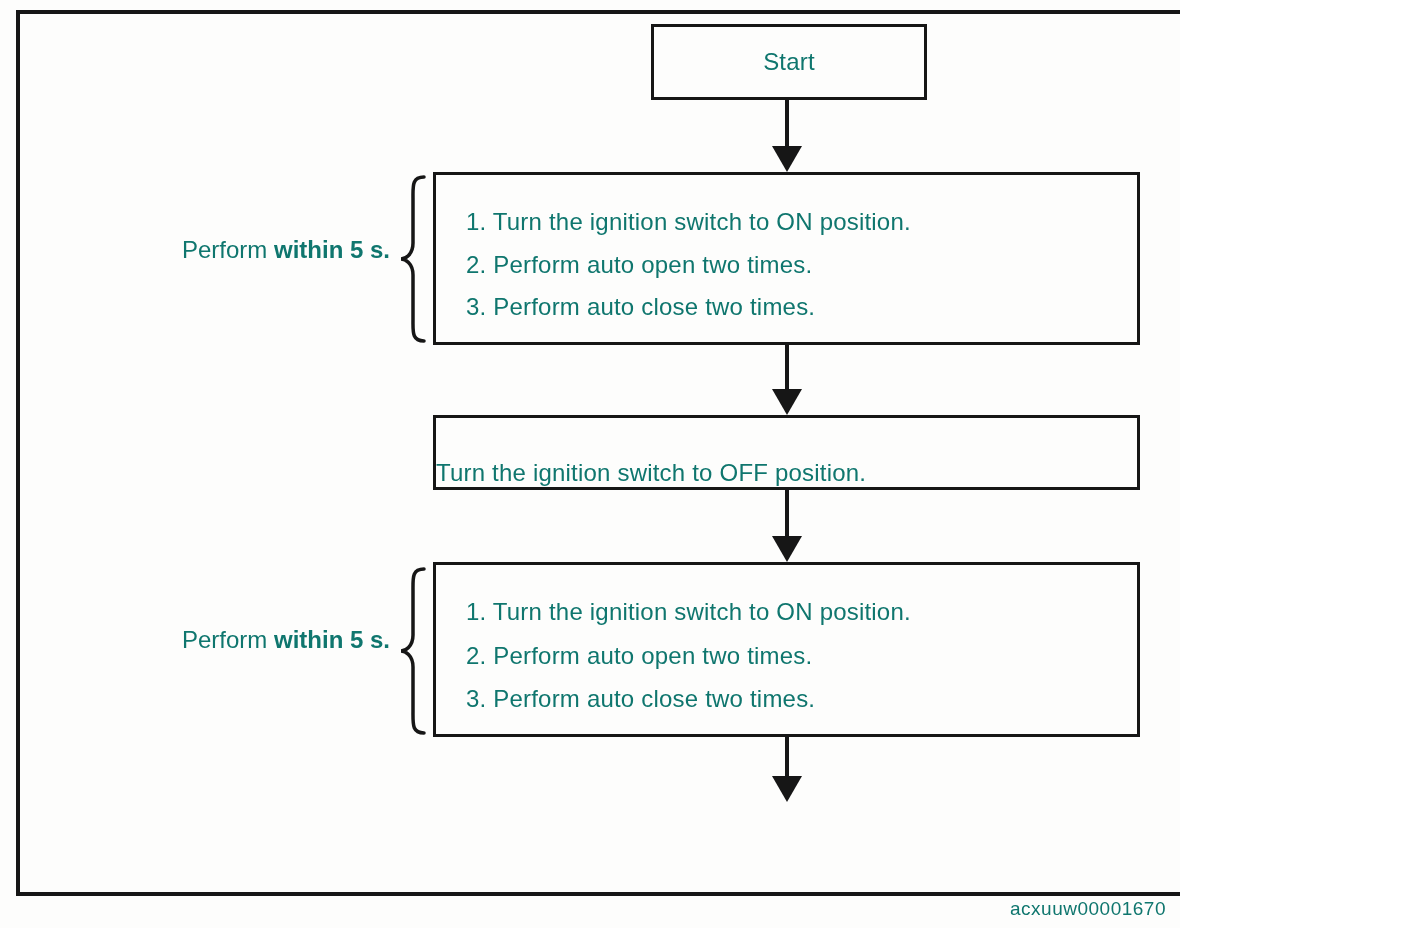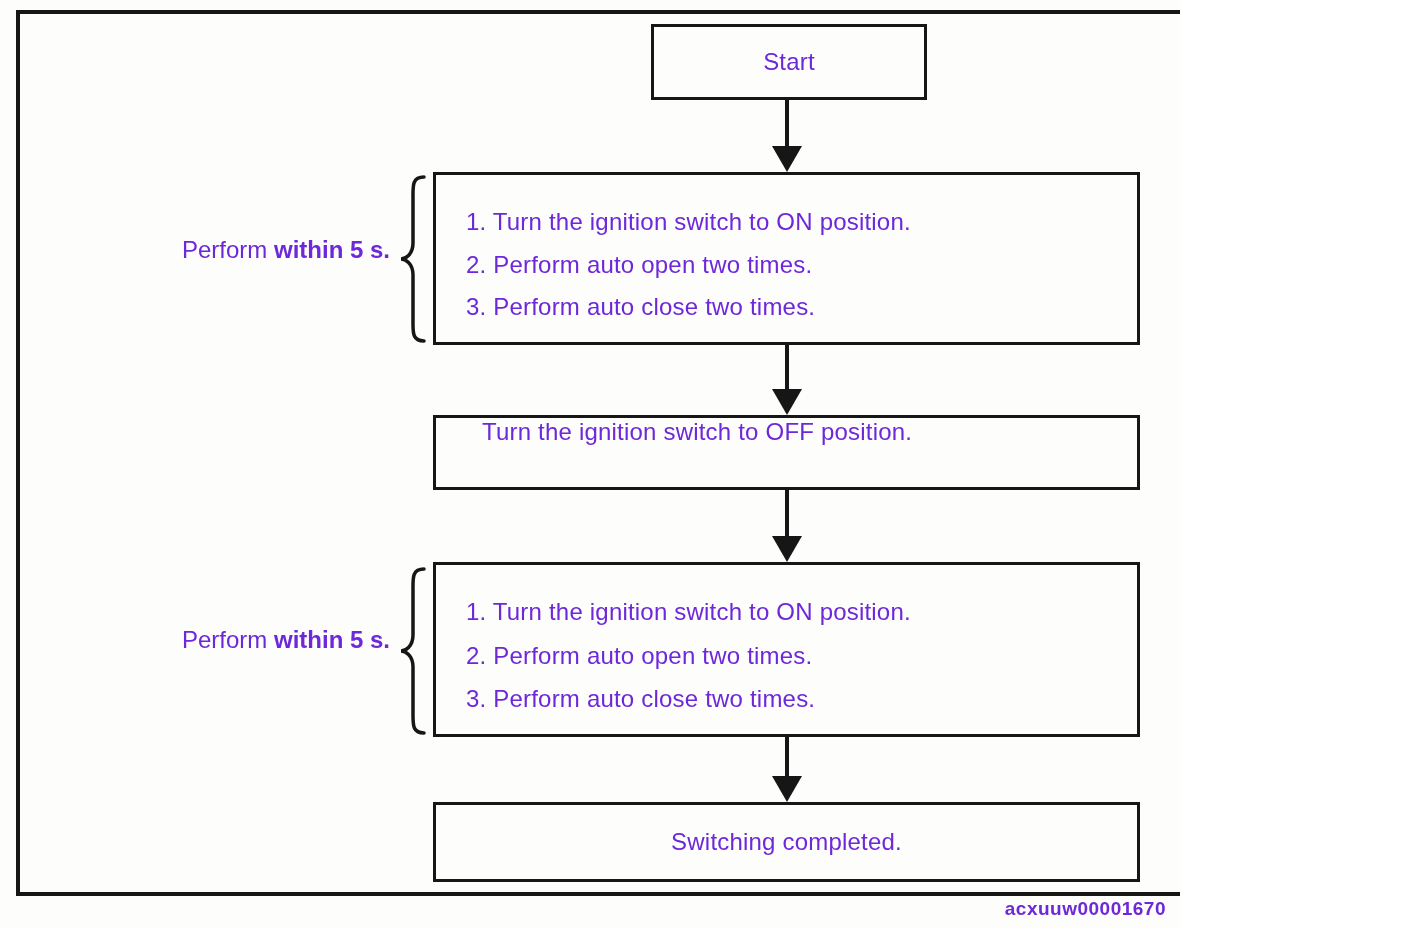--- a/index.html
+++ b/index.html
@@ -6,21 +6,21 @@
     margin: 0;
     padding: 0;
     background: #ffffff;
   }
   .canvas {
     position: relative;
     width: 1180px;
     height: 928px;
     background: #fdfdfc;
     font-family: "Liberation Sans", "DejaVu Sans", sans-serif;
-    color: #6d28d9;
+    color: #0f766e;
     overflow: hidden;
   }
   .frame {
     position: absolute;
     left: 16px;
     top: 10px;
     width: 1370px;
     height: 878px;
     border: 4px solid #161616;
     background: transparent;
@@ -33,23 +33,22 @@
     font-size: 24px;
     letter-spacing: 0.2px;
   }
   .node.center {
     display: flex;
     align-items: center;
     justify-content: center;
   }
   .node.leftpad {
     display: flex;
-    align-items: flex-start;
+    align-items: flex-end;
     justify-content: flex-start;
-    padding-left: 46px;
   }
   .node.steps {
     display: flex;
     flex-direction: column;
     justify-content: space-evenly;
     padding: 18px 10px 6px 30px;
   }
   .step-line {
     white-space: nowrap;
   }
@@ -90,21 +89,21 @@
     white-space: nowrap;
   }
   .brace {
     position: absolute;
   }
   .figure-code {
     position: absolute;
     right: 14px;
     top: 898px;
     font-size: 19px;
-    font-weight: bold;
+    font-weight: normal;
     letter-spacing: 0.5px;
   }
 </style>
 </head>
 <body>
 
 <div class="canvas">
 
   <div class="frame"></div>
 
@@ -158,19 +157,16 @@
     <div class="step-line">1. Turn the ignition switch to ON position.</div>
     <div class="step-line">2. Perform auto open two times.</div>
     <div class="step-line">3. Perform auto close two times.</div>
   </div>
 
   <div class="arrow" style="left:772px; top:737px; width:30px; height:65px;">
     <div class="stem" style="height:43px;"></div>
     <div class="head"></div>
   </div>
 
-  <div class="node center" style="left:433px; top:802px; width:707px; height:80px;">
-    <span>Switching completed.</span>
-  </div>
 
   <div class="figure-code">acxuuw00001670</div>
 
 </div>
 
 </body></html>

